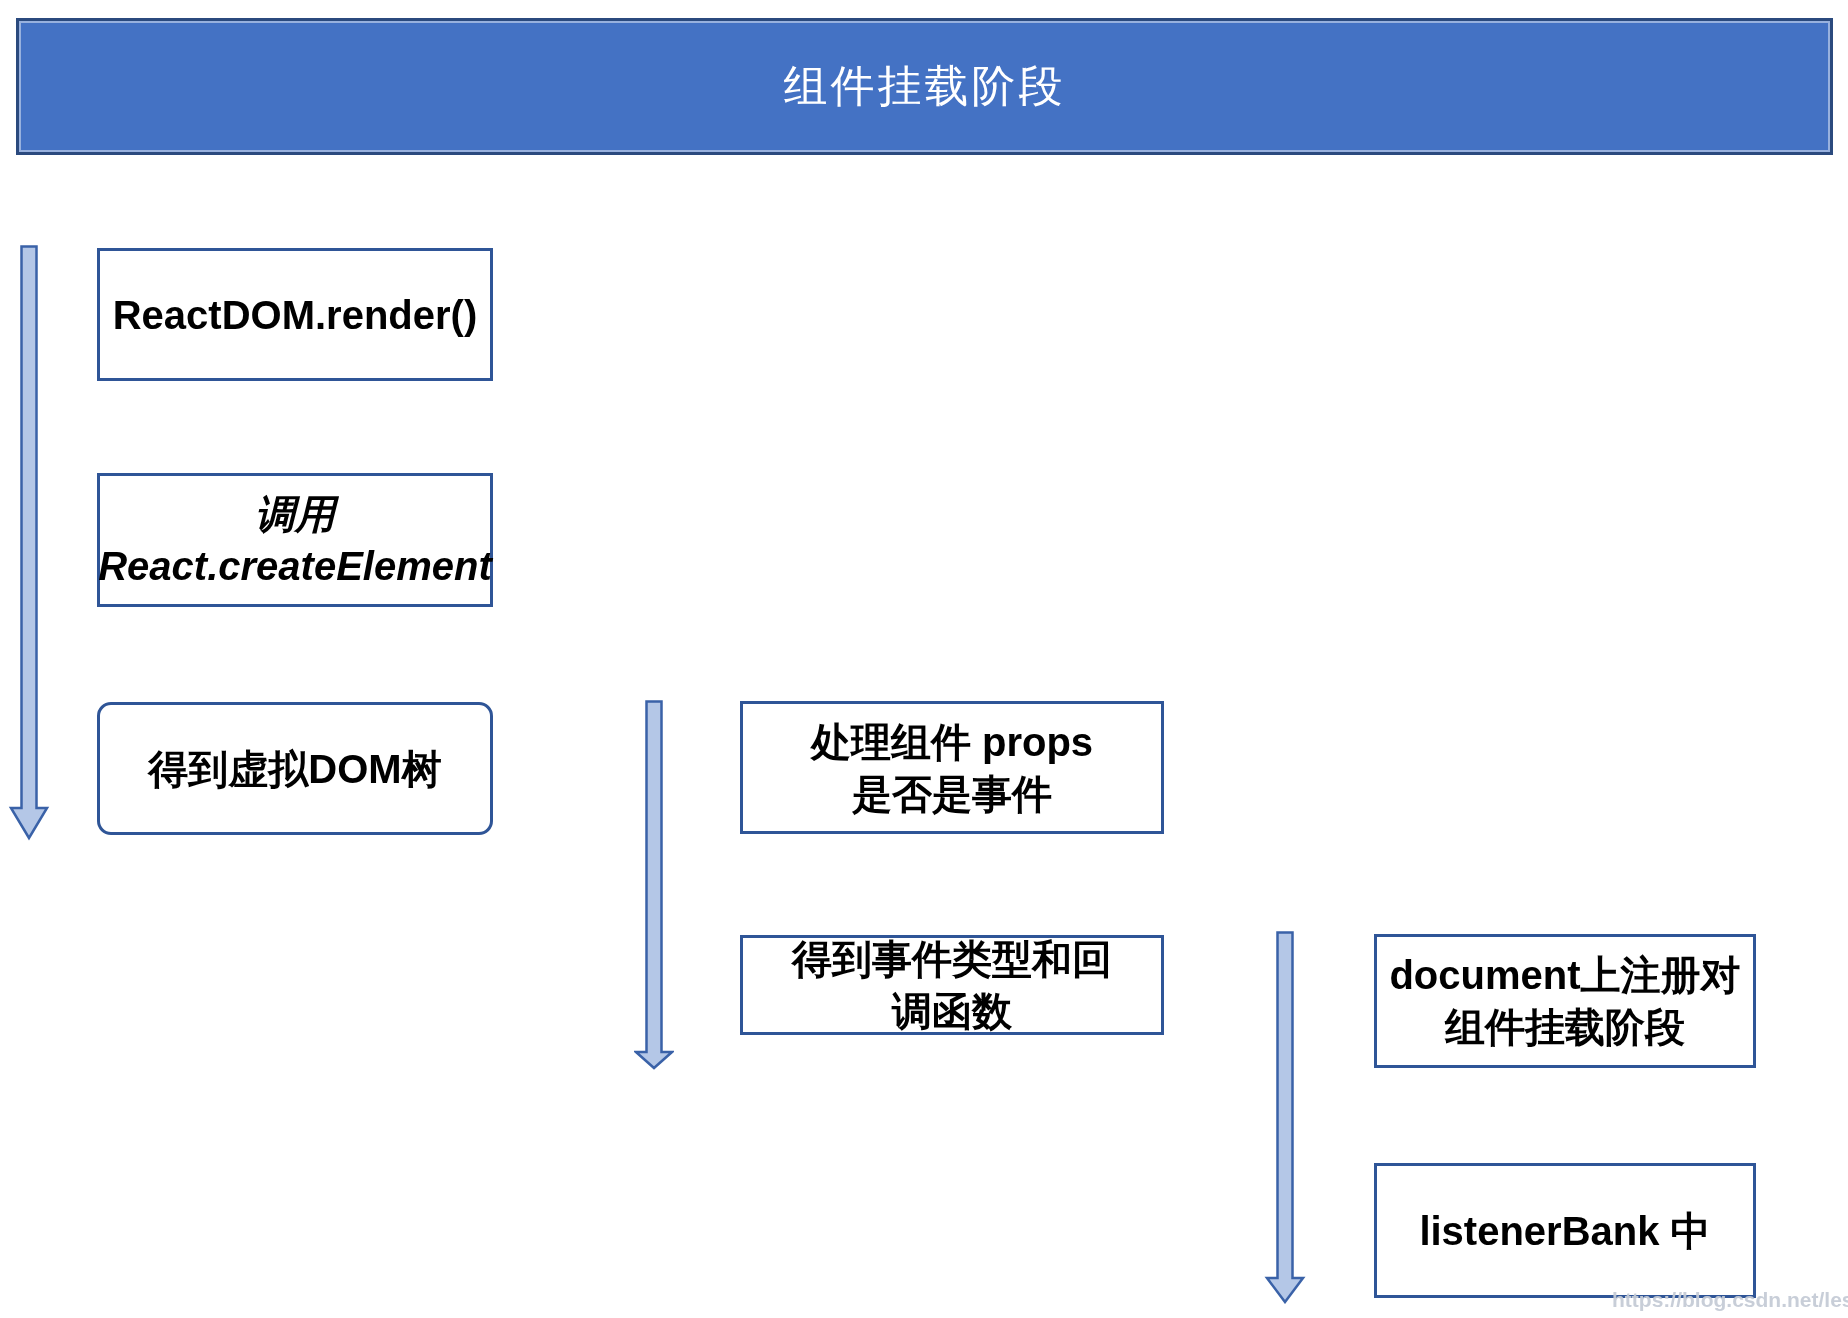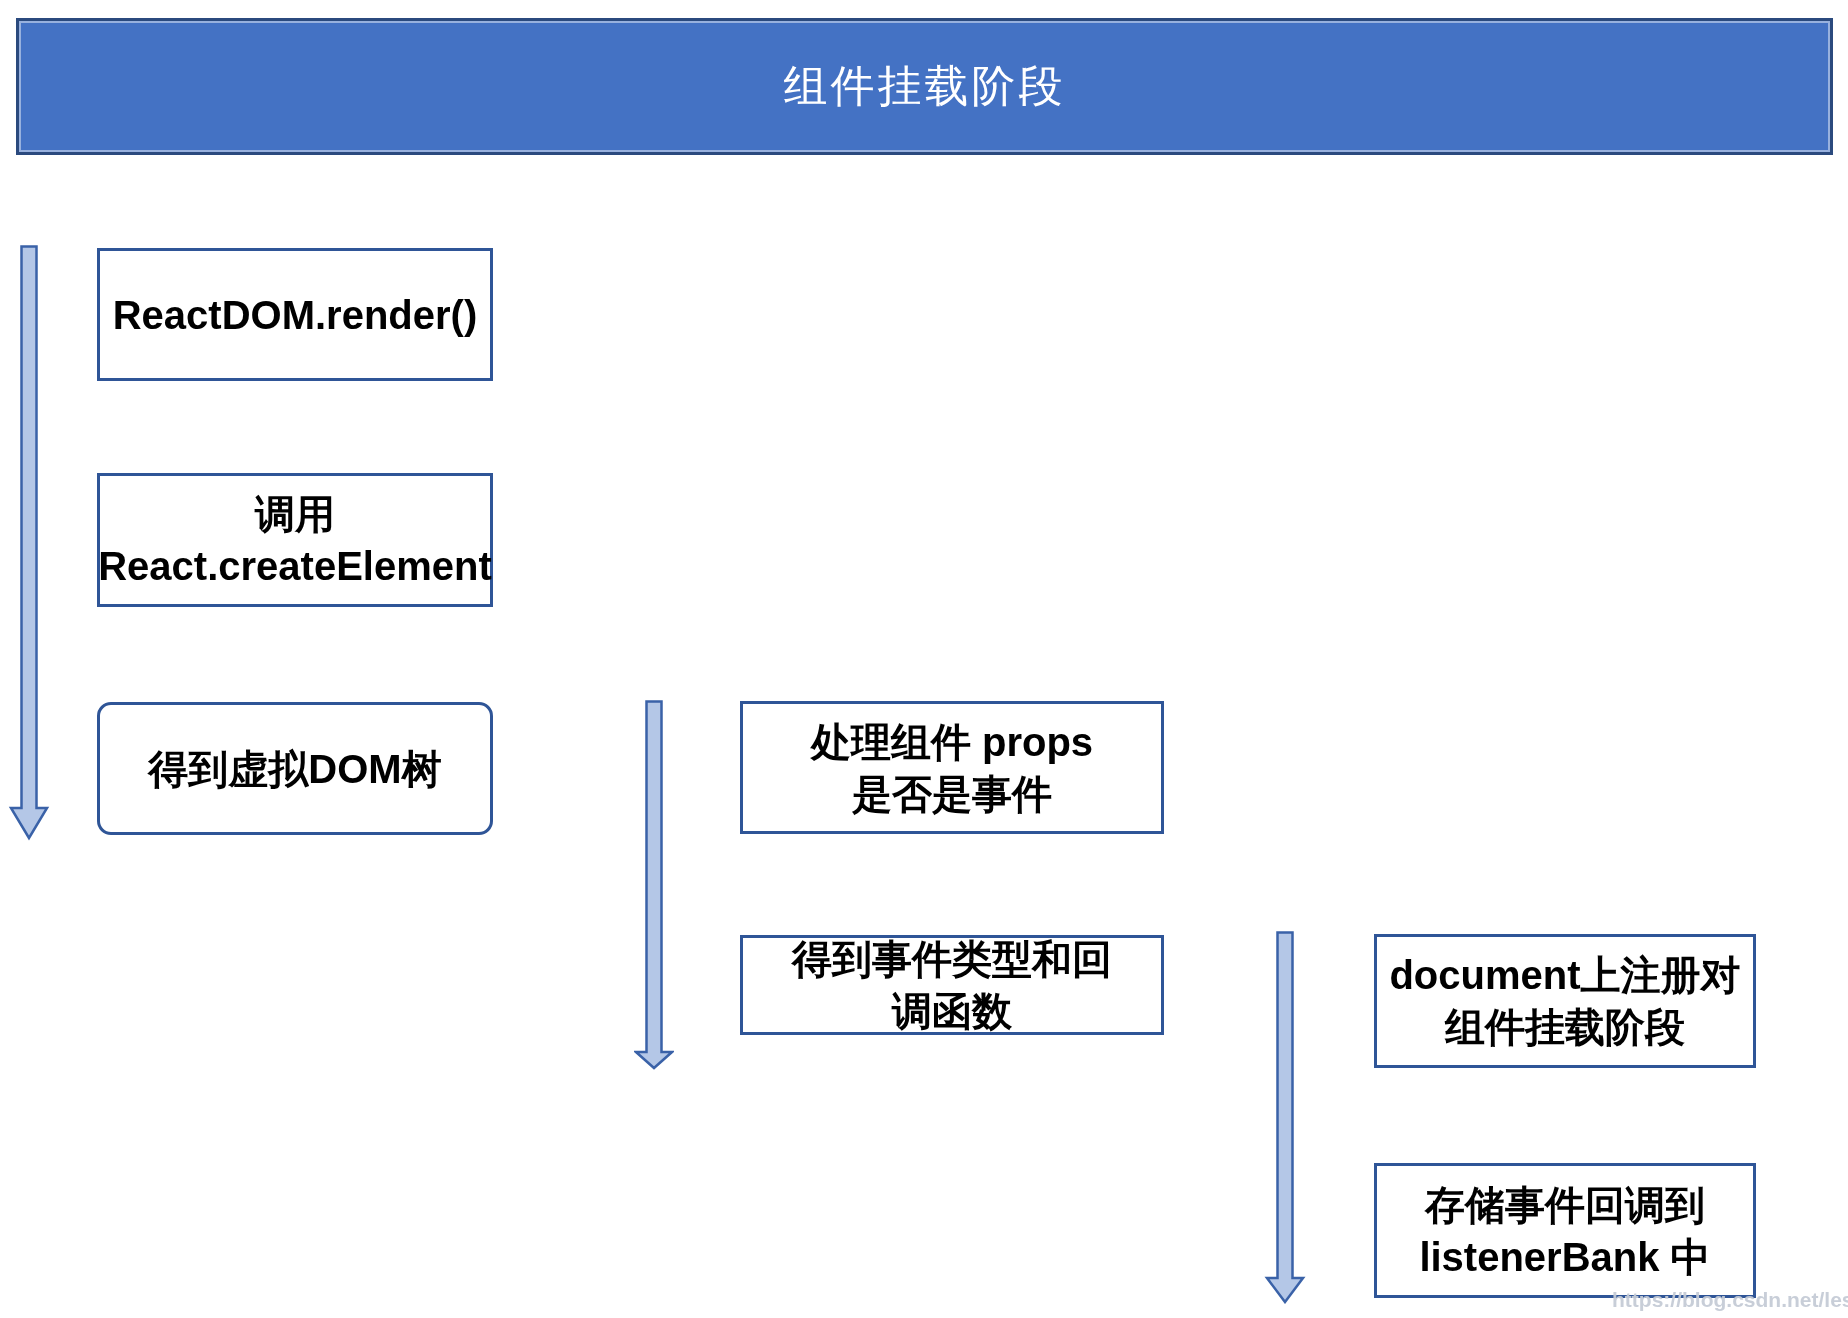--- a/index.html
+++ b/index.html
@@ -35,21 +35,21 @@
     display: flex; flex-direction: column;
     align-items: center; justify-content: center;
     text-align: center;
     color: #000000;
     font-size: 40px;
     font-weight: 600;
     line-height: 52px;
   }
   .fbox span { display: block; white-space: nowrap; }
   .box-1 { left: 97px;   top: 248px;  width: 396px; height: 133px; }
-  .box-2 { left: 97px;   top: 473px;  width: 396px; height: 134px; }
+  .box-2 { left: 97px;   top: 473px;  width: 396px; height: 134px; font-style: italic; }
   .box-3 { left: 97px;   top: 702px;  width: 396px; height: 133px; border-radius: 14px; }
   .box-4 { left: 740px;  top: 701px;  width: 424px; height: 133px; align-items: center; }
   .box-5 { left: 740px;  top: 935px;  width: 424px; height: 100px; }
   .box-6 { left: 1374px; top: 934px;  width: 382px; height: 134px; }
   .box-7 { left: 1374px; top: 1163px; width: 382px; height: 135px; }
   .arrow-svg { position: absolute; }
   .arrow-svg polygon {
     fill: #B4C7E7;
     stroke: #3A62A8;
     stroke-width: 2.5;
@@ -113,19 +113,18 @@
     <span>得到事件类型和回</span>
     <span>调函数</span>
   </div>
 
   <div class="fbox box-6">
     <span>document上注册对</span>
     <span>组件挂载阶段</span>
   </div>
 
   <div class="fbox box-7">
-    <span>存储事件回调到</span>
     <span>listenerBank 中</span>
   </div>
 
   <div class="watermark">https://blog.csdn.net/lesiselgs</div>
 
 </div>
 
 </body></html>

